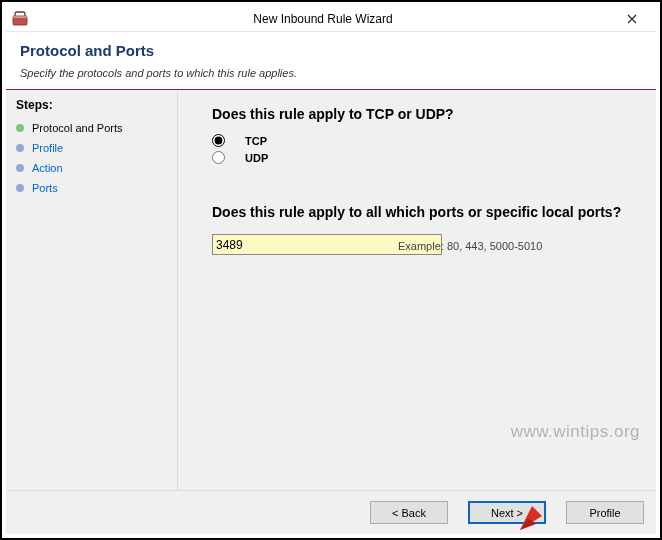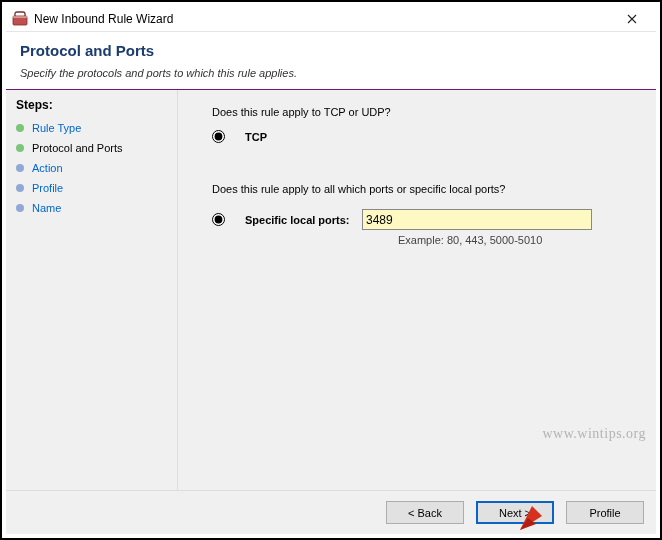--- a/index.html
+++ b/index.html
@@ -39,20 +39,21 @@
   }
   .titlebar .icon {
     width: 16px; height: 16px;
     margin-right: 6px;
     display: inline-flex;
   }
   .titlebar .title {
     flex: 1;
     font-size: 12px;
     color: #000;
+    text-align: center;
   }
   .titlebar .close {
     width: 40px;
     height: 24px;
     display: flex;
     align-items: center;
     justify-content: center;
     font-size: 14px;
     color: #333;
     cursor: default;
@@ -115,21 +116,21 @@
   .bullet.done { background: #7cc67c; }
   .bullet.curr { background: #7cc67c; }
   .bullet.todo { background: #8fa8d6; }
   .main {
     flex: 1;
     padding: 16px 20px 10px 34px;
     display: flex;
     flex-direction: column;
     position: relative;
   }
-  .q { font-size: 11px; color: #000; margin-bottom: 10px; }
+  .q { font-size: 14px; color: #000; margin-bottom: 10px; font-weight: bold; }
   .radio-row {
     display: flex;
     align-items: center;
     margin: 2px 0 2px 0;
     font-size: 11px;
   }
   .radio-row input[type=radio]{
     margin: 0 6px 0 0;
     accent-color: #000;
   }
@@ -155,21 +156,21 @@
     height: 21px;
     border: 1px solid #888;
     background: #fef9c3;
     font-size: 12px;
     padding: 1px 3px;
     font-family: inherit;
   }
   .footer {
     display: flex;
     justify-content: flex-end;
-    gap: 12px;
+    gap: 20px;
     padding: 10px 12px 10px 0;
     background: #f0f0f0;
     border-top: 1px solid #ddd;
   }
   .btn {
     min-width: 78px;
     height: 23px;
     font-size: 11px;
     font-family: inherit;
     background: #e1e1e1;
@@ -182,27 +183,27 @@
     background: #e1e1e1;
   }
   .arrow-overlay {
     position: absolute;
     right: 98px;
     bottom: 2px;
     pointer-events: none;
   }
   .watermark {
     position: absolute;
-    right: 10px;
+    right: 16px;
     bottom: 48px;
-    font-size: 14px;
+    font-size: 17px;
     color: rgba(130,130,130,0.55);
     letter-spacing: 0.5px;
     pointer-events: none;
-    font-family: Liberation Serif, serif;
+    font-family: Liberation Sans, sans-serif;
   }
 </style>
 </head>
 <body>
 
 <div class="outer">
 <div class="window">
 
   <div class="titlebar">
     <span class="icon">
@@ -222,61 +223,57 @@
 
   <div class="header-area">
     <h1>Protocol and Ports</h1>
     <div class="subtitle">Specify the protocols and ports to which this rule applies.</div>
   </div>
 
   <div class="body">
     <div class="sidebar">
       <div class="steps-label">Steps:</div>
       <ul>
-        <li>
-          <span class="bullet done"></span>
-          <span>Rule Type</span>
-        </li>
         <li class="current">
           <span class="bullet curr"></span>
           <span>Protocol and Ports</span>
         </li>
         <li>
           <span class="bullet todo"></span>
-          <span>Action</span>
+          <span>Profile</span>
         </li>
         <li>
           <span class="bullet todo"></span>
-          <span>Profile</span>
+          <span>Action</span>
         </li>
         <li>
           <span class="bullet todo"></span>
-          <span>Name</span>
+          <span>Ports</span>
         </li>
       </ul>
     </div>
 
     <div class="main">
       <div class="q">Does this rule apply to TCP or UDP?</div>
 
       <div class="radio-row">
         <input type="radio" name="proto" checked="" style="">
         <label class="bold">TCP</label>
       </div>
+      <div class="radio-row">
+        <input type="radio" name="proto" style="">
+        <label class="bold">UDP</label>
+      </div>
 
       <div class="section-gap"></div>
 
       <div class="q">Does this rule apply to all which ports or specific local ports?</div>
 
 
       <div class="ports-grid">
-        <div class="radio-row" style="margin:0">
-          <input type="radio" name="ports" checked="" style="">
-          <label class="bold">Specific local ports:</label>
-        </div>
         <div>
           <input type="text" class="port-input" value="3489" style="">
         </div>
         <div class="example">Example: 80, 443, 5000-5010</div>
       </div>
 
       <div class="watermark">www.wintips.org</div>
     </div>
   </div>
 

